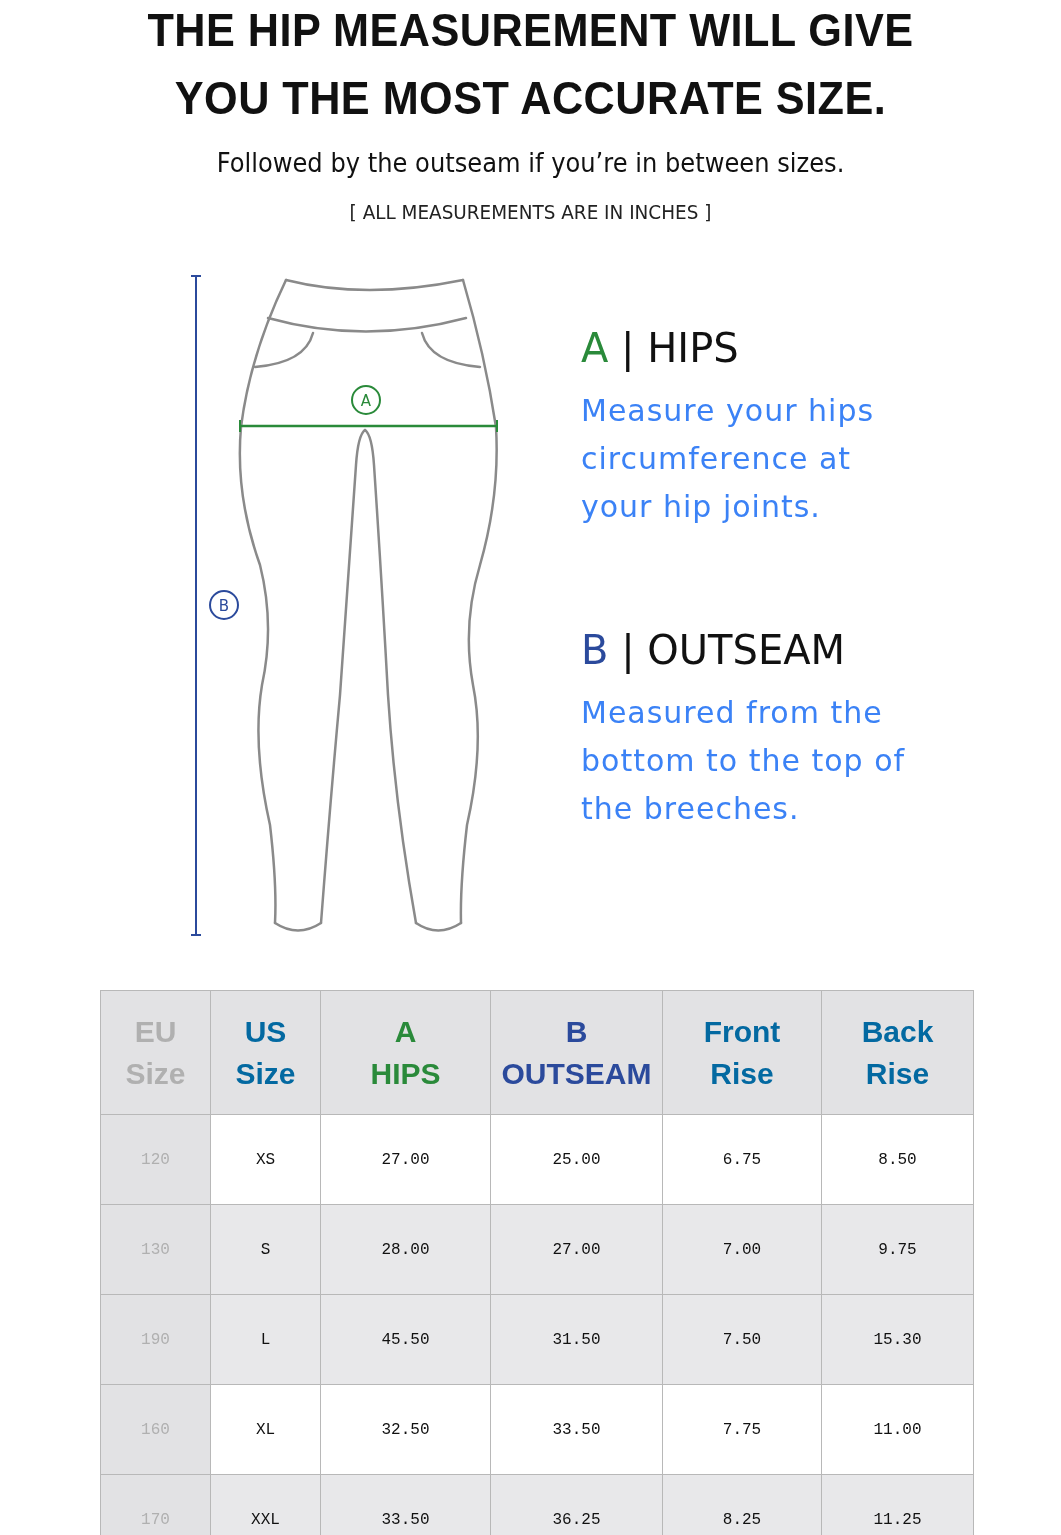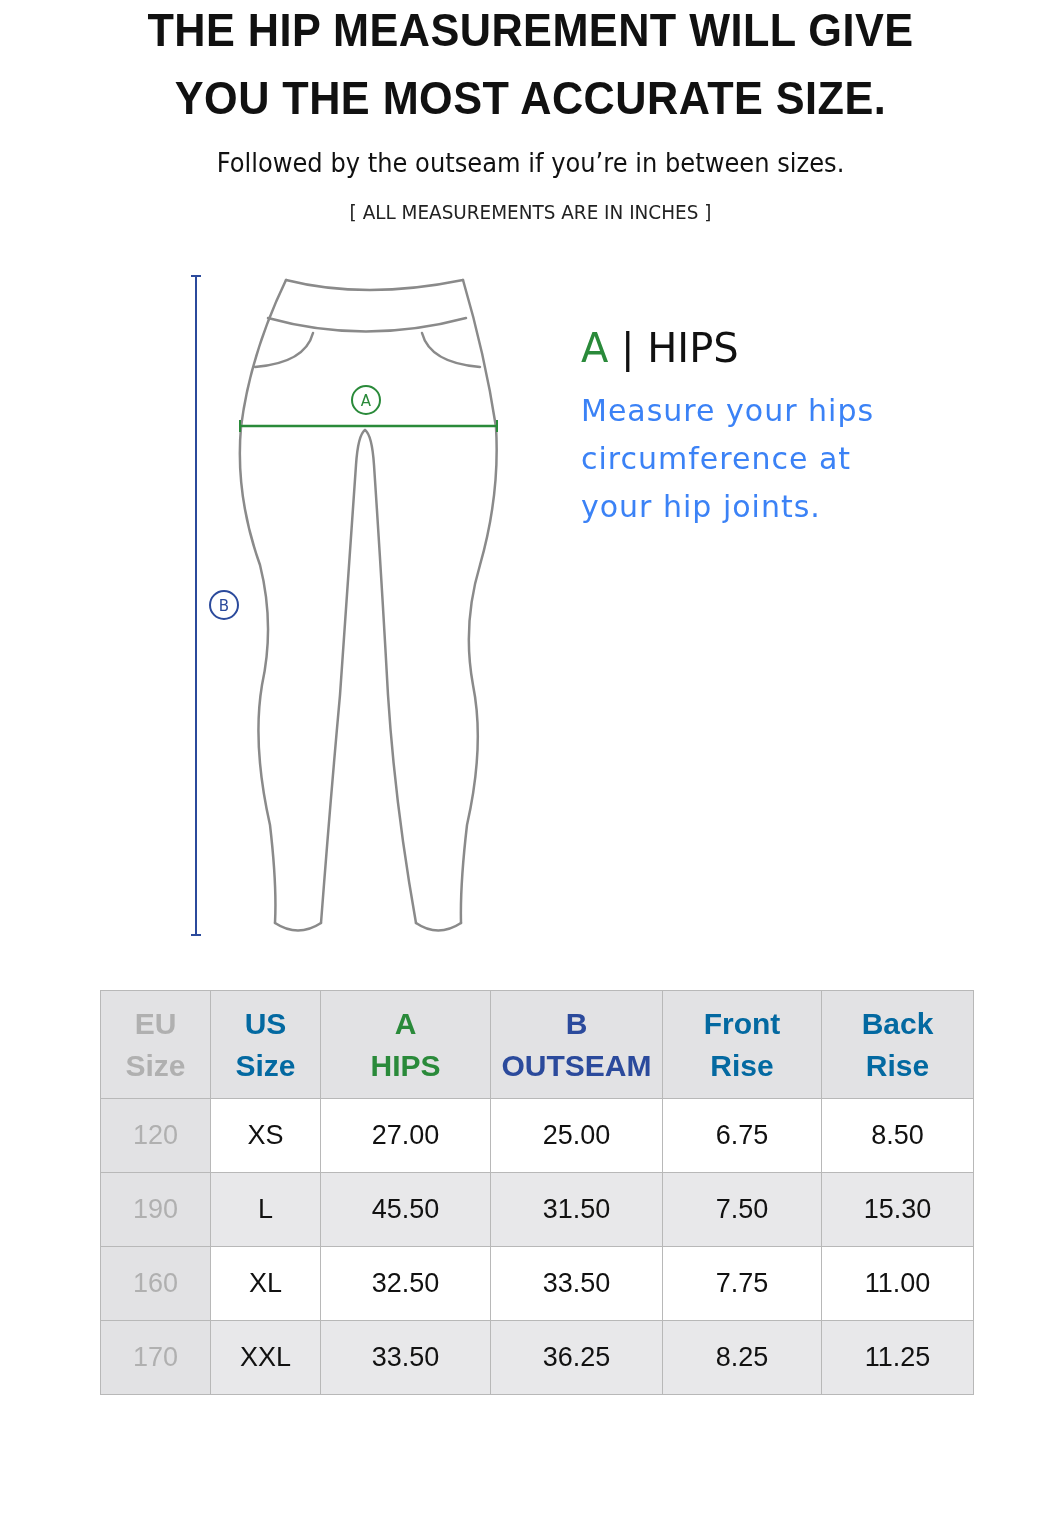--- a/index.html
+++ b/index.html
@@ -35,32 +35,32 @@
   .legend-letter-b { color: #2b4a9c; }
   .legend-desc {
     margin-top: 14px; font-family: "DejaVu Sans", sans-serif; font-size: 30px;
     line-height: 48px; color: #3b82f6; letter-spacing: 1px; white-space: pre-line;
   }
   .size-table {
     position: absolute; left: 100px; top: 990px; width: 873px;
     border-collapse: collapse; table-layout: fixed;
   }
   .size-table th, .size-table td {
-    border: 1px solid #b8b8b8; text-align: center; padding: 0;
+    border: 1px solid #b8b8b8; text-align: center; padding: 8px;
   }
   .size-table th {
     background: #e2e2e4; height: 107px;
     font-family: "Liberation Sans", sans-serif; font-weight: bold; font-size: 30px;
     line-height: 42px; color: #0369a1;
   }
   .size-table th.eu { color: #b0b0b0; }
   .size-table th.hips { color: #2a8a3a; }
   .size-table th.outseam { color: #2b4a9c; }
   .size-table td {
-    height: 73px; font-family: Liberation Sans, sans-serif; font-size: 27px; color: #111;
+    height: 73px; font-family: Liberation Mono, monospace; font-size: 16px; color: #111;
   }
   .size-table td.eu { background: #e2e2e4; color: #b0b0b0; }
   .size-table tr.odd td { background: #ffffff; }
   .size-table tr.even td { background: #e8e8ea; }
   .size-table tr td.eu { background: #e2e2e4; }
   .hl { display: block; }
 </style>
 </head>
 <body>
 
@@ -120,20 +120,26 @@
 <div class="legend-block a">
   <div class="legend-title">
     <span class="legend-letter-a">A</span><span style="white-space:pre"> | </span><span>HIPS</span>
   </div>
   <div class="legend-desc">Measure your hips
 circumference at
 your hip joints.</div>
 </div>
 
 <div class="legend-block b">
+  <div class="legend-title">
+    <span class="legend-letter-b">B</span><span style="white-space:pre"> | </span><span>OUTSEAM</span>
+  </div>
+  <div class="legend-desc">Measured from the
+bottom to the top of
+the breeches.</div>
 </div>
 
 <table class="size-table">
   <colgroup>
     <col style="width:110px">
       <col style="width:110px">
       <col style="width:170px">
     <col style="width:172px">
       <col style="width:159px">
       <col style="width:152px">
@@ -169,20 +175,28 @@
   <tbody>
     <tr class="odd">
       <td class="eu">120</td>
       <td>XS</td>
       <td>27.00</td>
       <td>25.00</td>
       <td>6.75</td>
       <td>8.50</td>
     </tr>
     <tr class="even">
+      <td class="eu">130</td>
+      <td>S</td>
+      <td>28.00</td>
+      <td>27.00</td>
+      <td>7.00</td>
+      <td>9.75</td>
+    </tr>
+    <tr class="even">
       <td class="eu">190</td>
       <td>L</td>
       <td>45.50</td>
       <td>31.50</td>
       <td>7.50</td>
       <td>15.30</td>
     </tr>
     <tr class="odd">
       <td class="eu">160</td>
       <td>XL</td>

